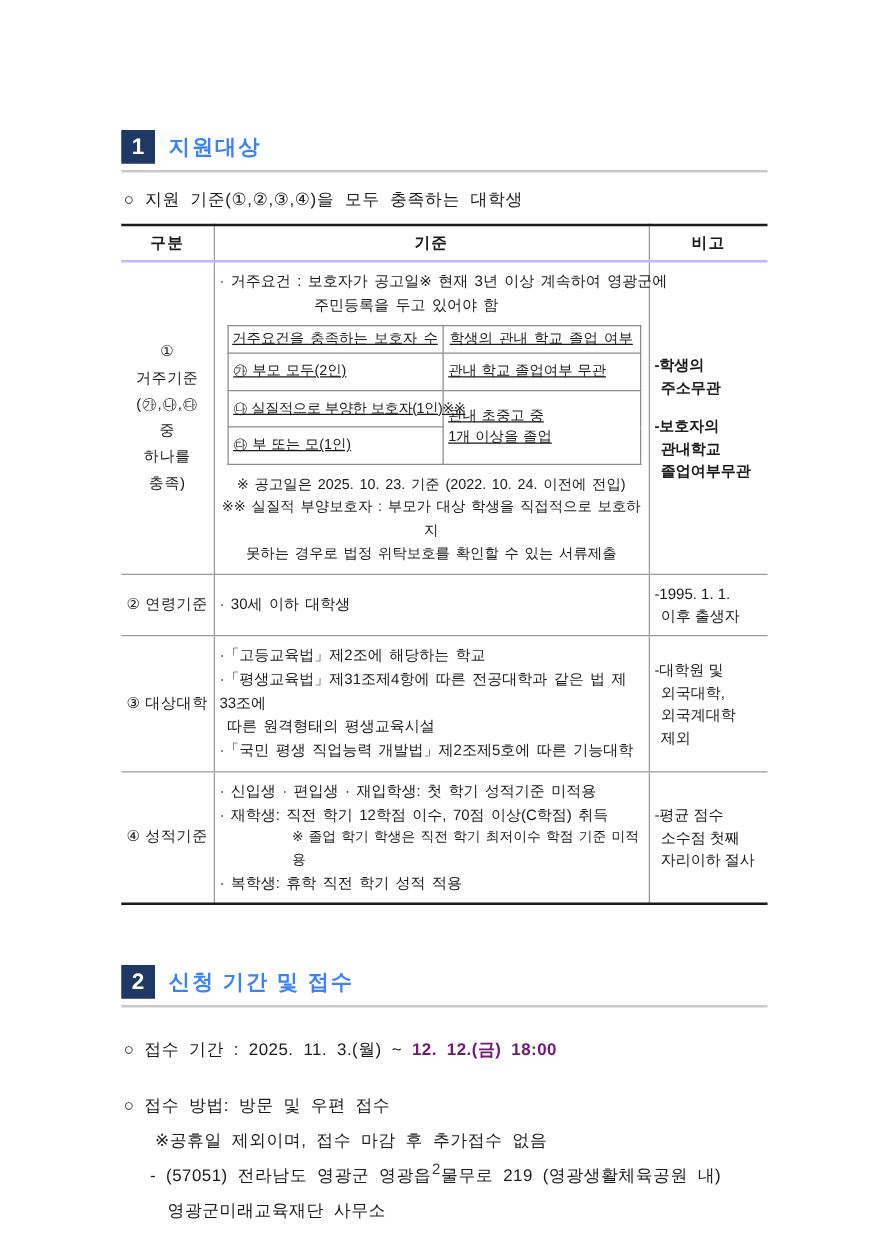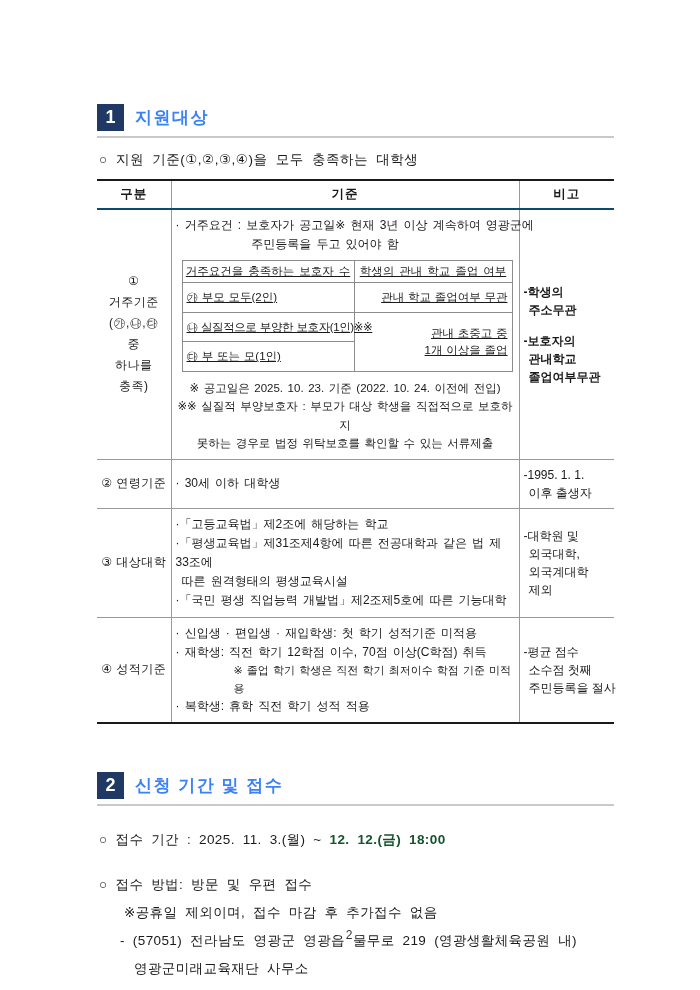--- a/index.html
+++ b/index.html
@@ -18,21 +18,21 @@
     font-size:18px;font-weight:bold;flex:0 0 auto;
   }
   .sec-title{font-size:17px;font-weight:bold;letter-spacing:1.5px;color:#3b82f6;}
 
   .intro{font-size:13.5px;margin:13px 0 10px 2px;word-spacing:0.3em;letter-spacing:0.5px;}
 
   
   table.main{border-collapse:collapse;width:100%;font-size:12px;
     border-top:2px solid #1a1a1a;border-bottom:2px solid #1a1a1a;table-layout:fixed;}
   table.main thead th{
-    border-bottom:2px solid #0c4a6e;font-weight:bold;padding:5px 2px;font-size:12.5px;letter-spacing:1px;
+    border-bottom:2px solid #c4b5fd;font-weight:bold;padding:5px 2px;font-size:12.5px;letter-spacing:1px;
   }
   table.main td,table.main th{vertical-align:middle;}
   table.main tbody td{border-top:1px solid #9a9a9a;padding:6px 4px;}
   table.main tbody tr:first-child td{border-top:none;}
   .v-l{border-left:1px solid #9a9a9a;}
   .v-r{border-right:1px solid #9a9a9a;}
   td.cat{text-align:center;line-height:1.75;font-size:12px;letter-spacing:0.5px;}
   td.crit{padding:7px 6px 7px 8px;line-height:1.6;word-spacing:0.15em;}
   td.rem{padding:6px 2px 6px 7px;line-height:1.5;font-size:12px;}
   .rem-group{margin-bottom:13px;font-weight:bold;}
@@ -40,37 +40,37 @@
   .rem-line{white-space:nowrap;}
   .rem-line + .rem-line{padding-left:5px;}
 
   .crit-line{white-space:nowrap;}
   .crit-line2{text-align:center;margin-right:40px;}
 
   
   table.inner{border-collapse:collapse;margin:6px 2px 7px 6px;width:330px;font-size:11.5px;table-layout:fixed;}
   table.inner th,table.inner td{border:1px solid #8c8c8c;padding:3px 4px;line-height:1.45;text-decoration:underline;}
   table.inner th{font-weight:normal;text-align:center;padding:2px 2px;}
-  table.inner td.ctr{text-align:right;}
+  table.inner td.ctr{text-align:left;}
   table.inner td{word-spacing:0.05em;}
   .tight{letter-spacing:-0.4px;white-space:nowrap;}
 
   .note{text-align:center;font-size:11.5px;line-height:1.6;word-spacing:0.12em;}
 
   .sub-note{font-size:11px;margin-left:58px;word-spacing:0.1em;}
   .cont{margin-left:6px;}
 
   
   .s2{margin-top:48px;}
   .body-line{font-size:13.5px;margin:0 0 7px 2px;word-spacing:0.28em;letter-spacing:0.4px;line-height:1.55;}
   .ind1{margin-left:27px;}
   .ind2{margin-left:23px;}
   .ind3{margin-left:37px;}
   .gap-top{margin-top:24px;}
-  .hl{color:#14532d;font-weight:bold;}
+  .hl{color:#701a75;font-weight:bold;}
 
   .footer{position:absolute;left:0;right:0;bottom:48px;text-align:center;font-size:12px;color:#333;letter-spacing:2px;}
 </style>
 </head>
 <body>
 
 <div class="page">
 
   <div class="sec-header">
     <span class="sec-num">1</span>
@@ -177,21 +177,21 @@
         <td class="cat v-r">④ 성적기준</td>
         <td class="crit">
           <div>· 신입생 · 편입생 · 재입학생: 첫 학기 성적기준 미적용</div>
           <div>· 재학생: 직전 학기 12학점 이수, 70점 이상(C학점) 취득</div>
           <div class="sub-note">※ 졸업 학기 학생은 직전 학기 최저이수 학점 기준 미적용</div>
           <div>· 복학생: 휴학 직전 학기 성적 적용</div>
         </td>
         <td class="rem v-l">
           <div class="rem-line">-평균 점수</div>
           <div class="rem-line">소수점 첫째</div>
-          <div class="rem-line">주민등록을 절사</div>
+          <div class="rem-line">자리이하 절사</div>
         </td>
       </tr>
     </tbody>
   </table>
 
   <div class="s2">
     <div class="sec-header">
       <span class="sec-num">2</span>
       <span class="sec-title">신청 기간 및 접수</span>
     </div>

